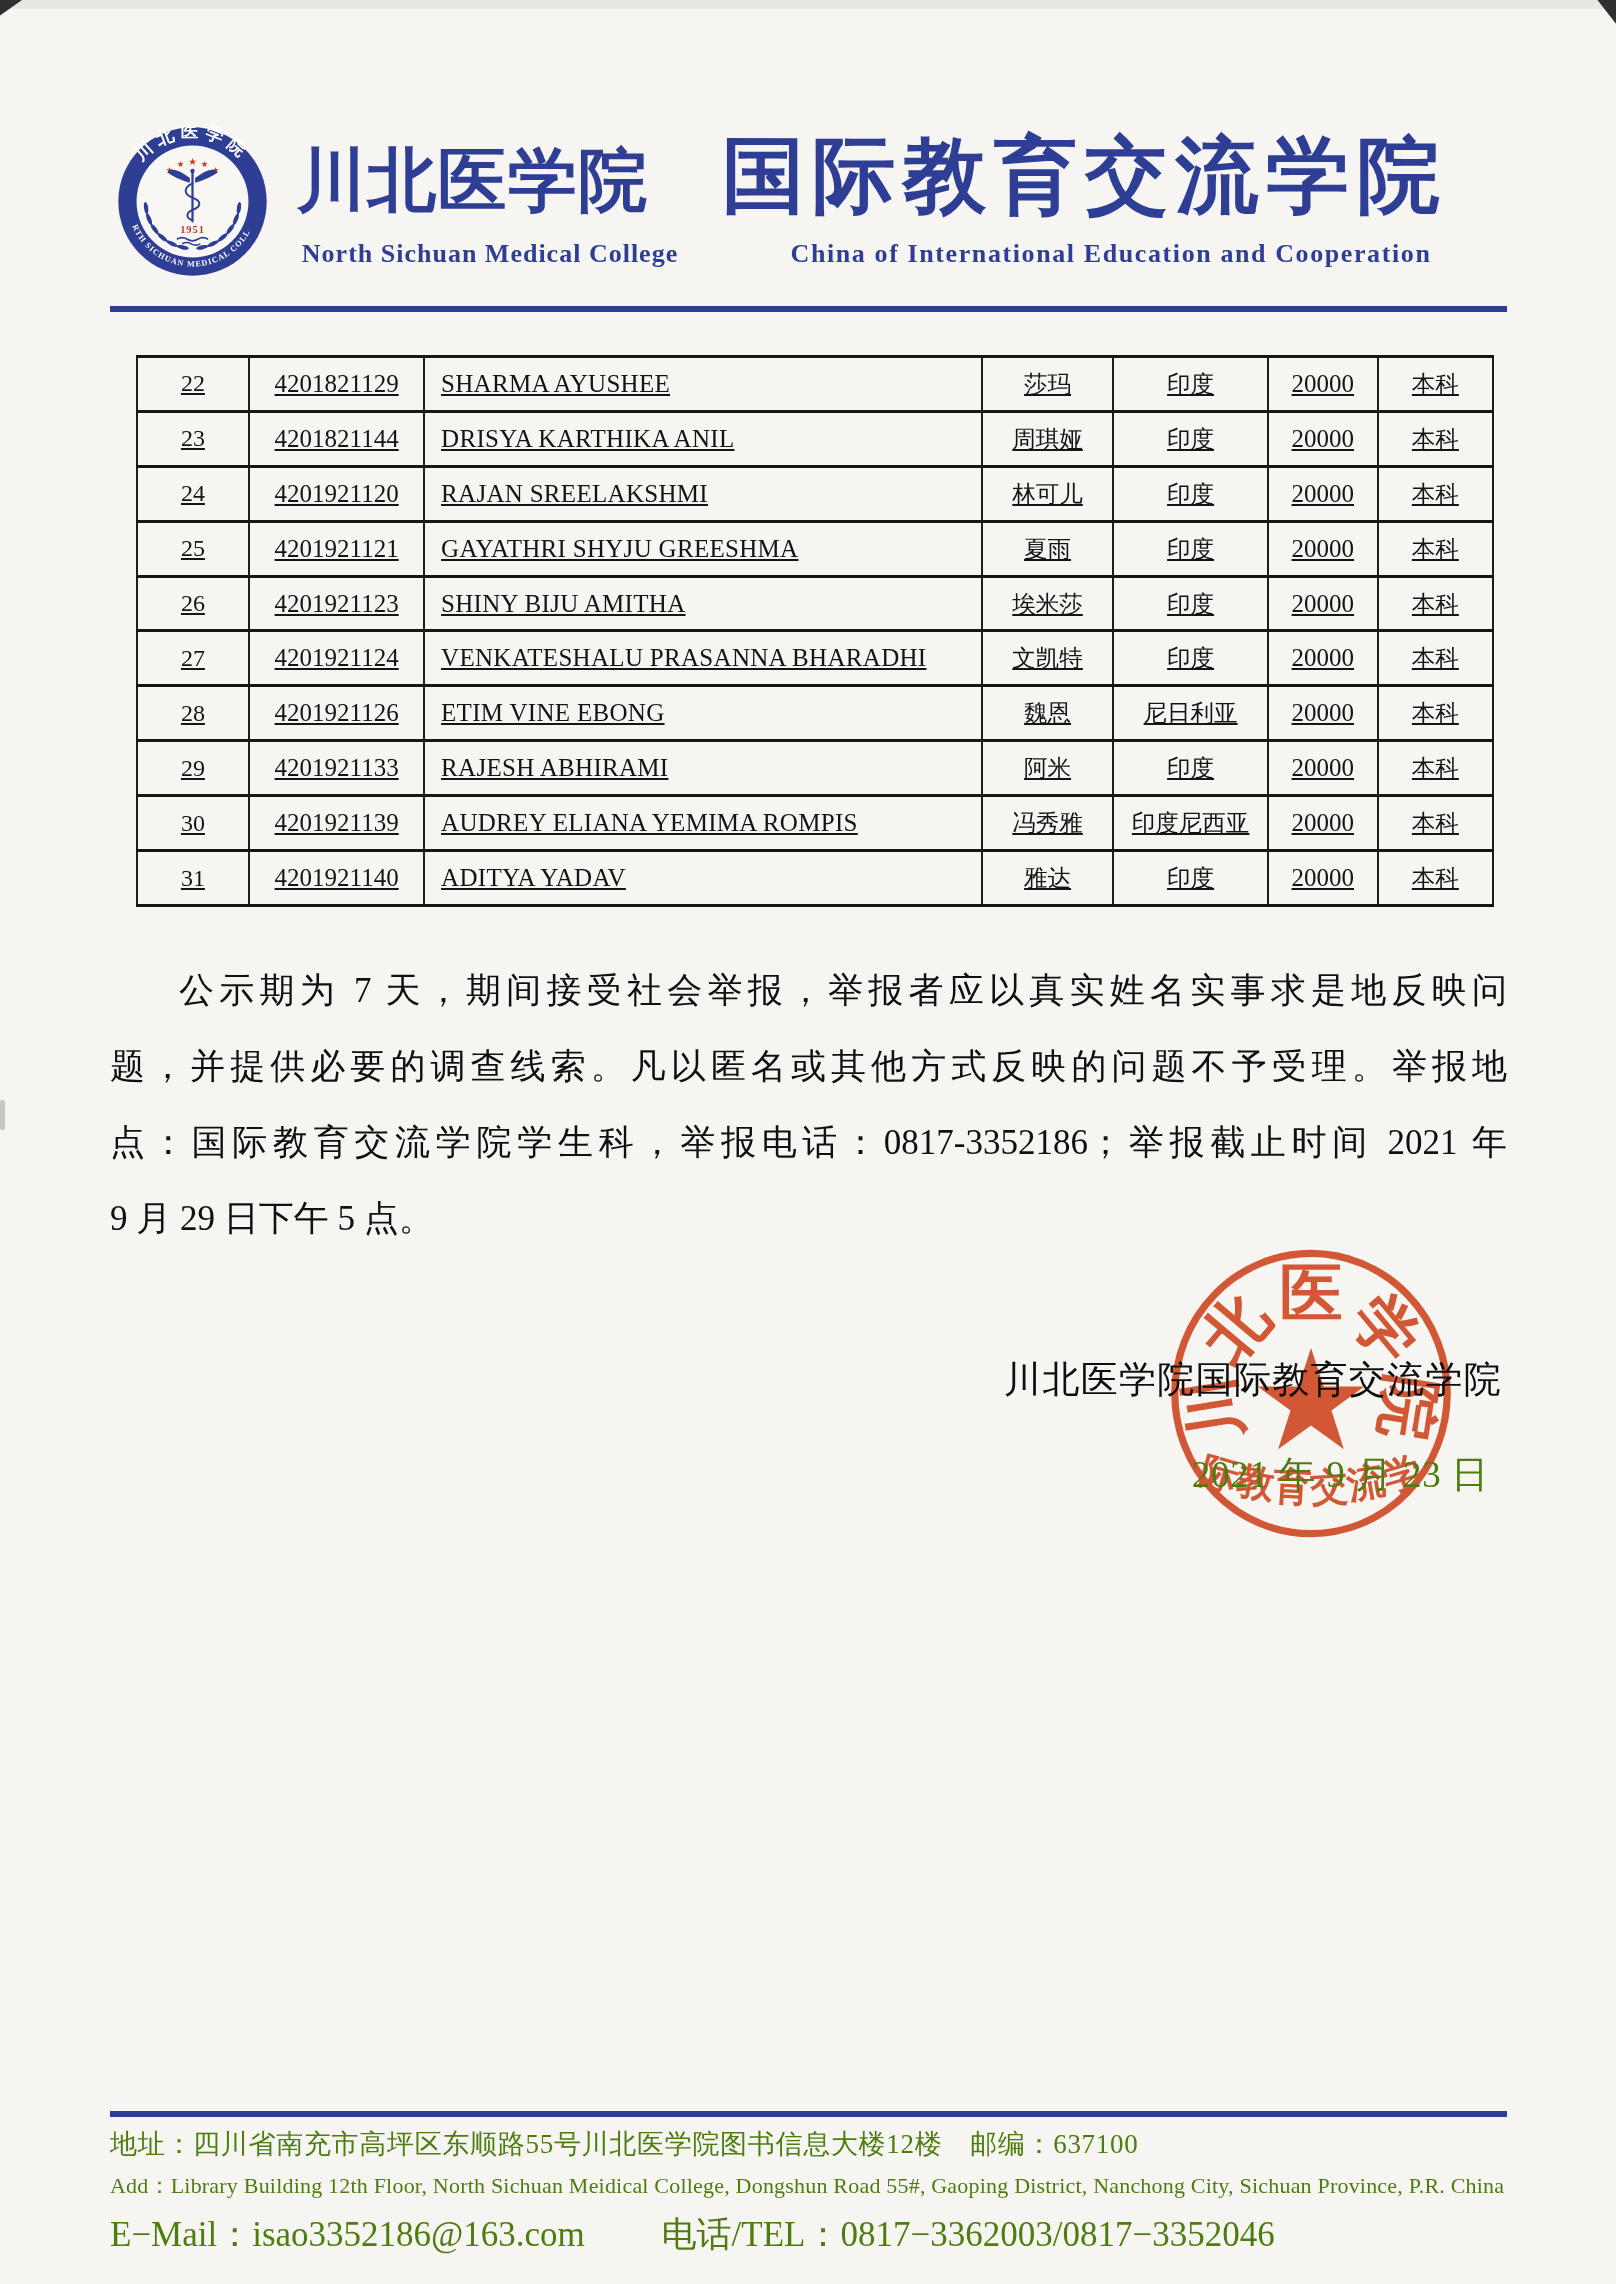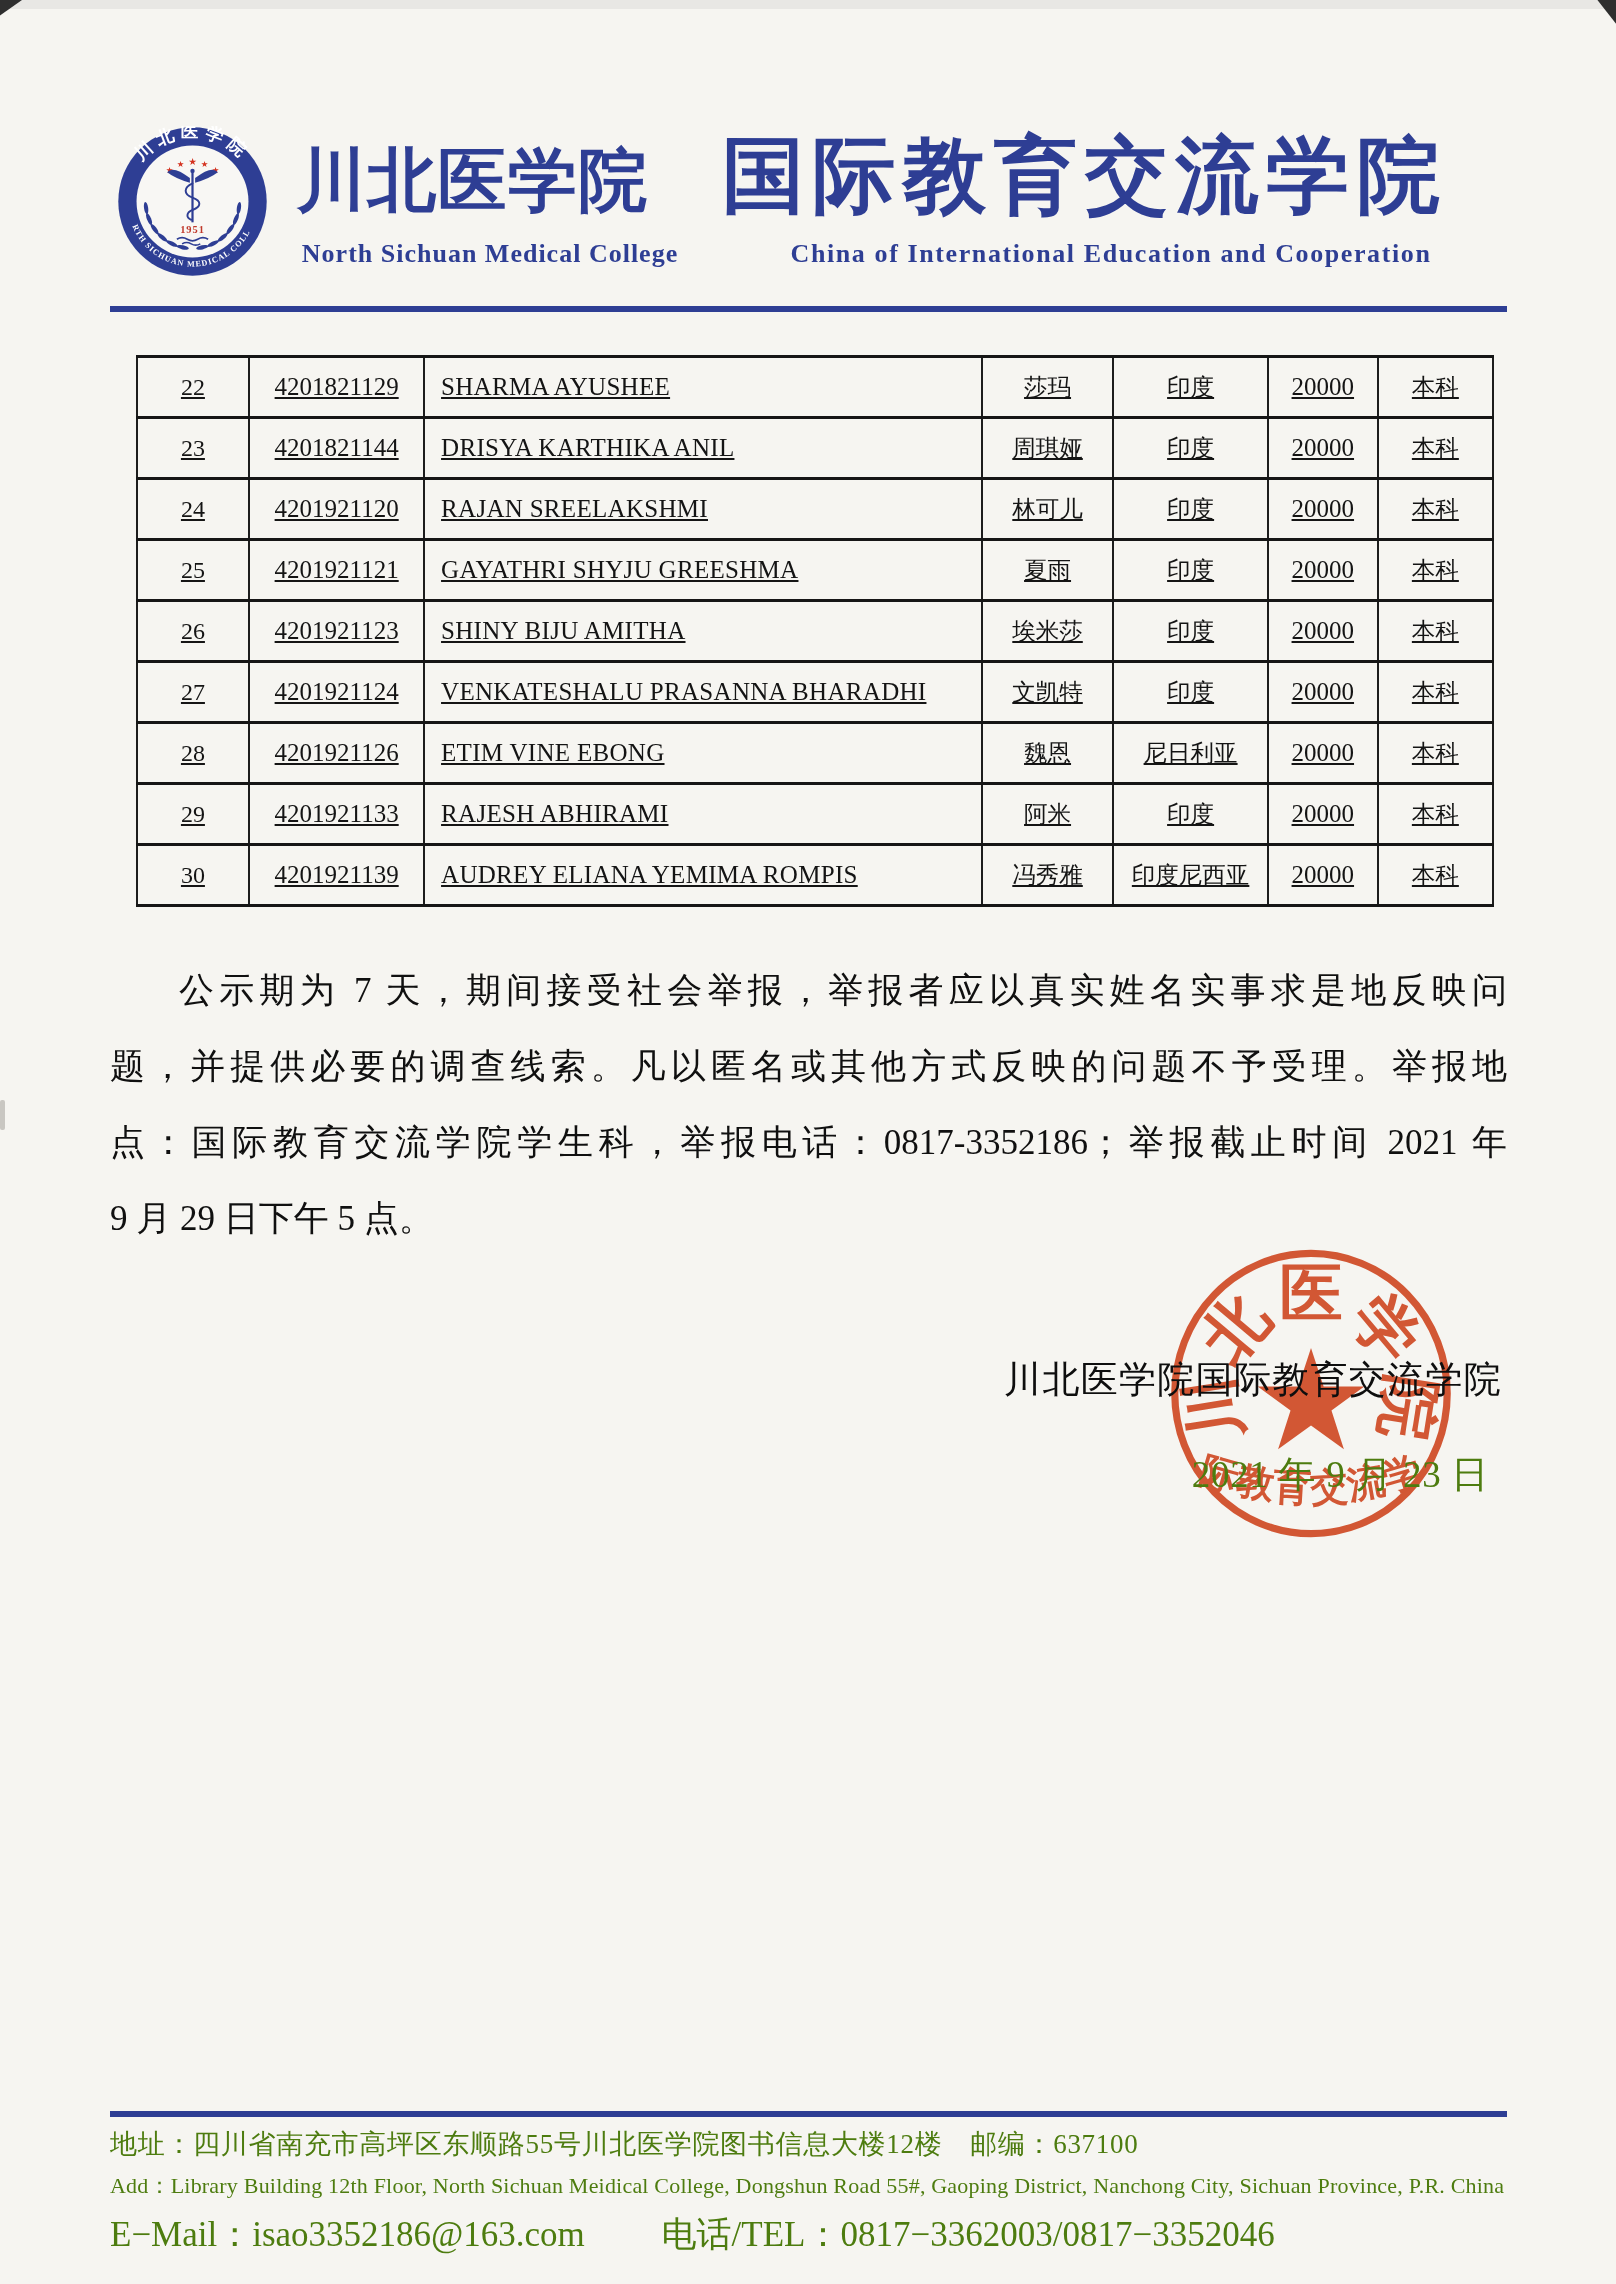--- a/index.html
+++ b/index.html
@@ -200,20 +200,29 @@
       </tr>
       <tr>
         <td class="col-0">30</td>
         <td class="col-1">4201921139</td>
         <td class="col-2">AUDREY ELIANA YEMIMA ROMPIS</td>
         <td class="col-3">冯秀雅</td>
         <td class="col-4">印度尼西亚</td>
         <td class="col-5">20000</td>
         <td class="col-6">本科</td>
       </tr>
+      <tr>
+        <td class="col-0">31</td>
+        <td class="col-1">4201921140</td>
+        <td class="col-2">ADITYA YADAV</td>
+        <td class="col-3">雅达</td>
+        <td class="col-4">印度</td>
+        <td class="col-5">20000</td>
+        <td class="col-6">本科</td>
+      </tr>
     </tbody>
 </table>
 
 <div class="notice">
   <span class="notice-line first">公示期为 7 天，期间接受社会举报，举报者应以真实姓名实事求是地反映问</span>
   <span class="notice-line">题，并提供必要的调查线索。凡以匿名或其他方式反映的问题不予受理。举报地</span>
   <span class="notice-line">点：国际教育交流学院学生科，举报电话：0817-3352186；举报截止时间 2021 年</span>
   <span class="notice-line last">9 月 29 日下午 5 点。</span>
 </div>
 

